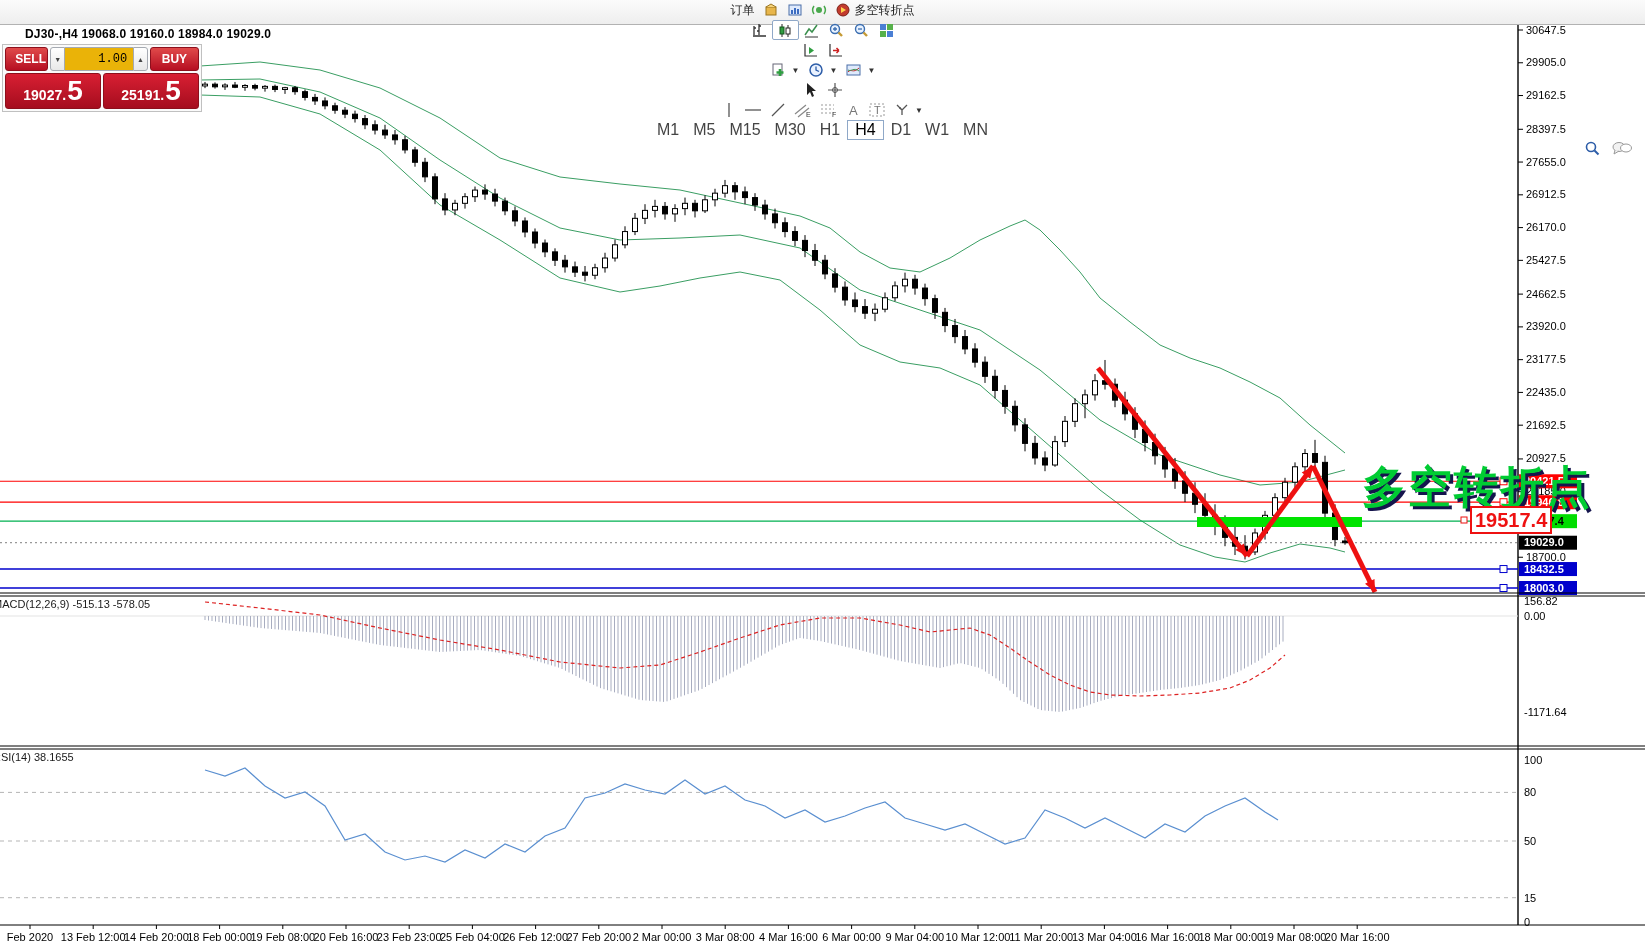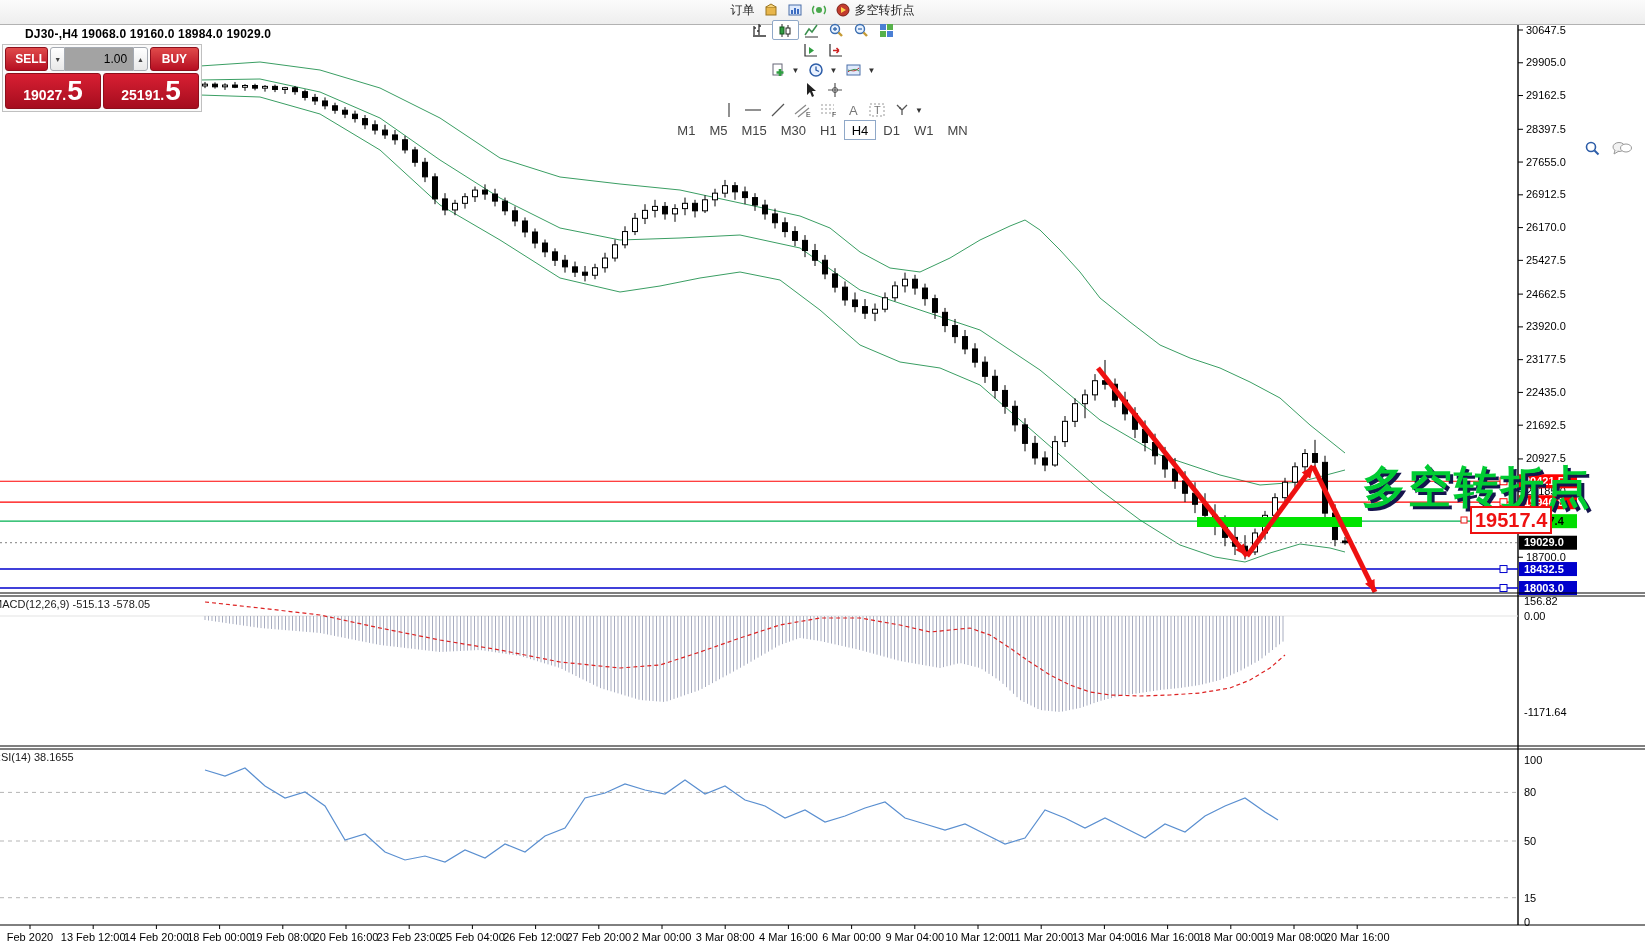--- a/index.html
+++ b/index.html
@@ -7,42 +7,42 @@
               font-family:"Liberation Sans", sans-serif; position:relative; }
 
   
   .toolbar { position:absolute; top:0; left:0; width:1645px; height:25px;
              background:linear-gradient(#fbfbfb,#eeeeee); border-bottom:1px solid #b2b2b2;
              display:flex; align-items:center; padding:0 4px; z-index:20; font-size:12px; color:#222;flex-direction:column; }
   .tb-group { display:flex; align-items:center; height:22px; }
   .tb-sep { width:7px; height:18px; border-left:1px dotted #9a9a9a; margin:0 4px 0 6px; }
   .tb-btn { display:flex; align-items:center; gap:4px; padding:1px 4px; height:20px; cursor:default; }
   .tb-btn svg { display:block; }
-  .tf-btn { padding:2px 7px; color:#444; font-size:13px; height:20px; display:flex; align-items:center; }
+  .tf-btn { padding:2px 7px; color:#444; font-size:16px; height:20px; display:flex; align-items:center; }
   .tf-btn.active { background:#ffffff; border:1px solid #8fa8c8; border-radius:0; color:#000; }
   .dd { font-size:8px; color:#333; margin-left:1px; }
   .tb-right { margin-left:auto; display:flex; align-items:center; gap:10px; padding-right:8px; }
 
   
   .symbol-line { position:absolute; left:14px; top:27px; font-size:12px; font-weight:bold;
                  color:#000; z-index:30; letter-spacing:0.2px;margin-left:11px; }
   .trade-panel { position:absolute; left:2px; top:44px; width:200px; z-index:30;
                  background:rgba(250,250,250,0.95); border:1px solid #c0c0c0; padding:2px; }
   .tp-row1 { display:flex; align-items:stretch; height:24px; gap:0; }
   .tp-sell-btn,.tp-buy-btn { background:linear-gradient(#e04a4a,#b60f22); color:#fff; font-weight:bold;
                  font-size:12px; display:flex; align-items:center; justify-content:center;
                  border-radius:3px; border:1px solid #8d0f1c; }
   .tp-sell-btn { width:44px;padding-left:8px; } .tp-buy-btn { width:50px; margin-left:2px; }
   .tp-spin { width:15px; background:linear-gradient(#ffffff,#e8e8e8); border:1px solid #a5aab2;
              display:flex; align-items:center; justify-content:center; font-size:7px; color:#444; }
   .tp-spin.left { margin-left:2px; border-radius:3px 0 0 3px; }
   .tp-spin.right { border-radius:0 3px 3px 0; margin-right:0; }
   .tp-vol { width:68px; border-top:1px solid #a5aab2; border-bottom:1px solid #a5aab2; border-left:none;
             border-right:none; text-align:right; padding-right:6px; font-size:12px; color:#000;
-            background:#a3a3a3; outline:none; }
+            background:#eab308; outline:none;font-family:Liberation Mono, monospace; }
   .tp-row2 { display:flex; margin-top:2px; height:36px; gap:2px;text-align:right; }
   .tp-price { flex:1; background:linear-gradient(#d81f33,#a50d1e); border:1px solid #8d0f1c; border-radius:3px;
               color:#fff; display:flex; align-items:baseline; justify-content:center; font-weight:bold; }
   .tp-price .pp-small { font-size:14px; line-height:34px; }
   .tp-price .pp-big { font-size:28px; line-height:34px; margin-left:1px; }
 
   
   .ind-label { position:absolute; font-size:11px; color:#1a1a1a; z-index:25; white-space:nowrap; }
   #macd-label { left:-7px; top:598px; }
   #rsi-label  { left:-7px; top:751px; }

